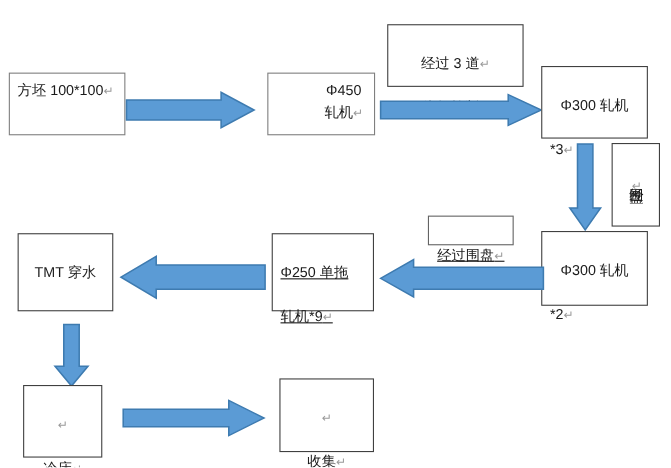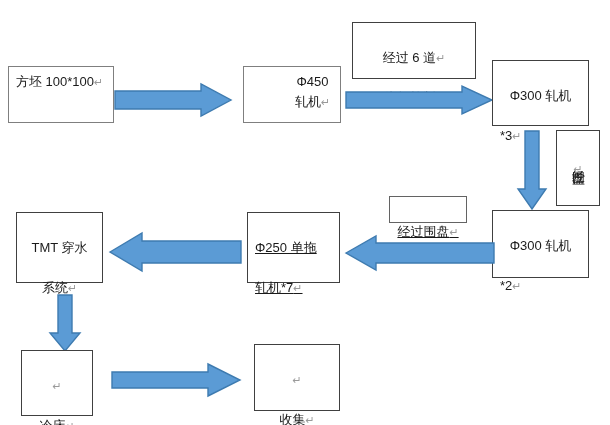--- a/index.html
+++ b/index.html
@@ -69,21 +69,21 @@
     <svg width="120" height="36" viewBox="0 0 120 36">
       <polygon points="2,9 88,9 88,2 118,18 88,34 88,27 2,27" fill="#5b9bd5" stroke="#3e7bb0" stroke-width="1.4"></polygon>
     </svg>
   </div>
 
   <div class="box vcenter center" style="left:243px; top:66px; width:98px; height:57px;padding-left:48px;">
     <div><span>Φ450 轧机</span><span class="pilcrow">↵</span></div>
   </div>
 
   <div class="box center dark" style="left:352px; top:22px; width:124px; height:57px;">
-    <div><span>经过 6 道</span><span class="pilcrow">↵</span></div>
+    <div><span>经过 3 道</span><span class="pilcrow">↵</span></div>
     <div><span>往复轧制</span><span class="pilcrow">↵</span></div>
   </div>
 
   <div class="arrow" style="left:344px; top:84px; width:150px; height:32px;">
     <svg width="150" height="32" viewBox="0 0 150 32">
       <polygon points="2,8 118,8 118,2 148,16 118,30 118,24 2,24" fill="#5b9bd5" stroke="#3e7bb0" stroke-width="1.4"></polygon>
     </svg>
   </div>
 
   <div class="box dark" style="left:492px; top:60px; width:97px; height:66px;">
@@ -111,32 +111,31 @@
   </div>
 
   <div class="arrow" style="left:344px; top:232px; width:152px; height:42px;">
     <svg width="152" height="42" viewBox="0 0 152 42">
       <polygon points="2,21 32,4 32,11 150,11 150,31 32,31 32,38" fill="#5b9bd5" stroke="#3e7bb0" stroke-width="1.4"></polygon>
     </svg>
   </div>
 
   <div class="box dark" style="left:247px; top:212px; width:93px; height:71px;text-decoration:underline;">
     <div><span>Φ250 单拖</span></div>
-    <div><span>轧机*7</span><span class="pilcrow">↵</span></div>
+    <div><span>轧机*9</span><span class="pilcrow">↵</span></div>
   </div>
 
   <div class="arrow" style="left:108px; top:230px; width:135px; height:44px;">
     <svg width="135" height="44" viewBox="0 0 135 44">
       <polygon points="2,22 34,3 34,11 133,11 133,33 34,33 34,41" fill="#5b9bd5" stroke="#3e7bb0" stroke-width="1.4"></polygon>
     </svg>
   </div>
 
   <div class="box dark" style="left:16px; top:212px; width:87px; height:71px;text-align:center;">
     <div><span>TMT  穿水</span></div>
-    <div><span>系统</span><span class="pilcrow">↵</span></div>
   </div>
 
   <div class="arrow" style="left:48px; top:293px; width:34px; height:60px;">
     <svg width="34" height="60" viewBox="0 0 34 60">
       <polygon points="10,2 24,2 24,40 32,40 17,58 2,40 10,40" fill="#5b9bd5" stroke="#3e7bb0" stroke-width="1.4"></polygon>
     </svg>
   </div>
 
   <div class="box center dark" style="left:21px; top:350px; width:72px; height:66px;">
     <div><span class="pilcrow">↵</span></div>

